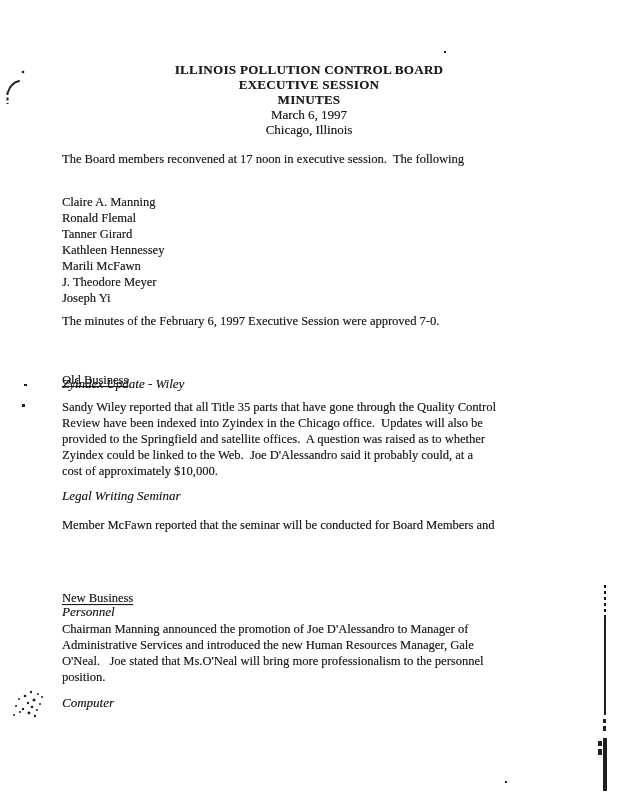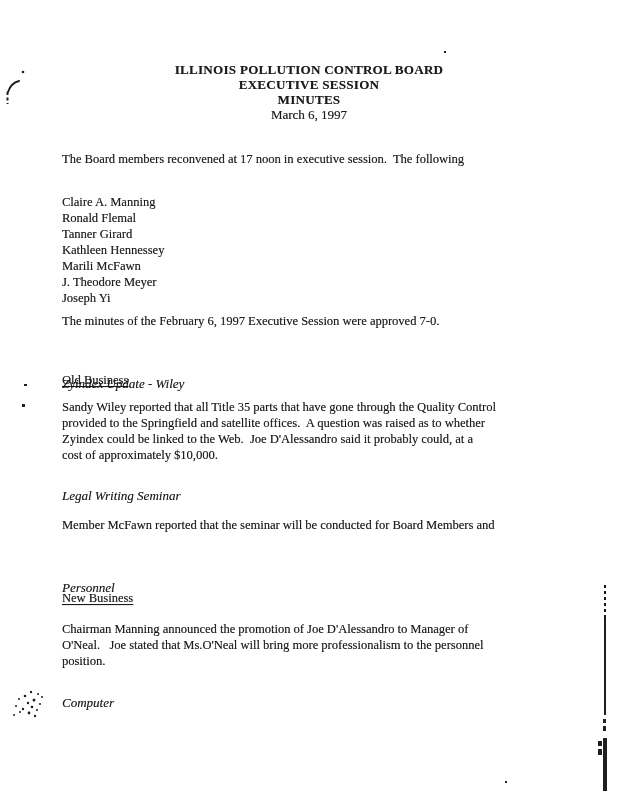--- a/index.html
+++ b/index.html
@@ -39,20 +39,21 @@
 </head>
 <body>
 
 <div class="page">
 
   <header class="doc-title">
     <div class="line caps">ILLINOIS POLLUTION CONTROL BOARD</div>
     <div class="line caps">EXECUTIVE SESSION</div>
     <div class="line caps">MINUTES</div>
     <div class="line">March 6, 1997</div>
+    <div class="line">Chicago, Illinois</div>
   </header>
 
   <section class="block" style="top:151px">
     <div class="line">The Board members reconvened at 17 noon in executive session.  The following</div>
   </section>
 
   <section class="block attendees" style="top:194px">
     <div class="line">Claire A. Manning</div>
     <div class="line">Ronald Flemal</div>
     <div class="line">Tanner Girard</div>
@@ -65,37 +66,39 @@
   <section class="block" style="top:313px">
     <div class="line">The minutes of the February 6, 1997 Executive Session were approved 7-0.</div>
   </section>
 
   <h2 class="block heading" style="top:345px">Old Business</h2>
 
   <h3 class="block subheading" style="top:376px">Zyindex Update - Wiley</h3>
 
   <section class="block" style="top:399px">
     <div class="line">Sandy Wiley reported that all Title 35 parts that have gone through the Quality Control</div>
+    <div class="line">Review have been indexed into Zyindex in the Chicago office.  Updates will also be</div>
     <div class="line">provided to the Springfield and satellite offices.  A question was raised as to whether</div>
     <div class="line">Zyindex could be linked to the Web.  Joe D'Alessandro said it probably could, at a</div>
     <div class="line">cost of approximately $10,000.</div>
   </section>
 
   <h3 class="block subheading" style="top:488px">Legal Writing Seminar</h3>
 
   <section class="block" style="top:517px">
     <div class="line">Member McFawn reported that the seminar will be conducted for Board Members and</div>
   </section>
 
   <h2 class="block heading" style="top:563px">New Business</h2>
 
-  <h3 class="block subheading" style="top:580px">Personnel</h3>
+  <h3 class="block subheading" style="top:604px">Personnel</h3>
 
   <section class="block" style="top:621px">
     <div class="line">Chairman Manning announced the promotion of Joe D'Alessandro to Manager of</div>
+    <div class="line">Administrative Services and introduced the new Human Resources Manager, Gale</div>
     <div class="line">O'Neal.   Joe stated that Ms.O'Neal will bring more professionalism to the personnel</div>
     <div class="line">position.</div>
   </section>
 
   <h3 class="block subheading" style="top:695px">Computer</h3>
 
   <svg class="artifact" style="left:4px;top:66px" width="26" height="42" viewBox="0 0 26 42">
     <circle cx="19" cy="6" r="1.3" fill="#1f1f1f"></circle>
     <path d="M4,26 Q7,17 15,15" fill="none" stroke="#1f1f1f" stroke-width="2" stroke-linecap="round"></path>
     <path d="M3.5,26 L3.5,38" fill="none" stroke="#1f1f1f" stroke-width="2" stroke-dasharray="3 2.5"></path>

